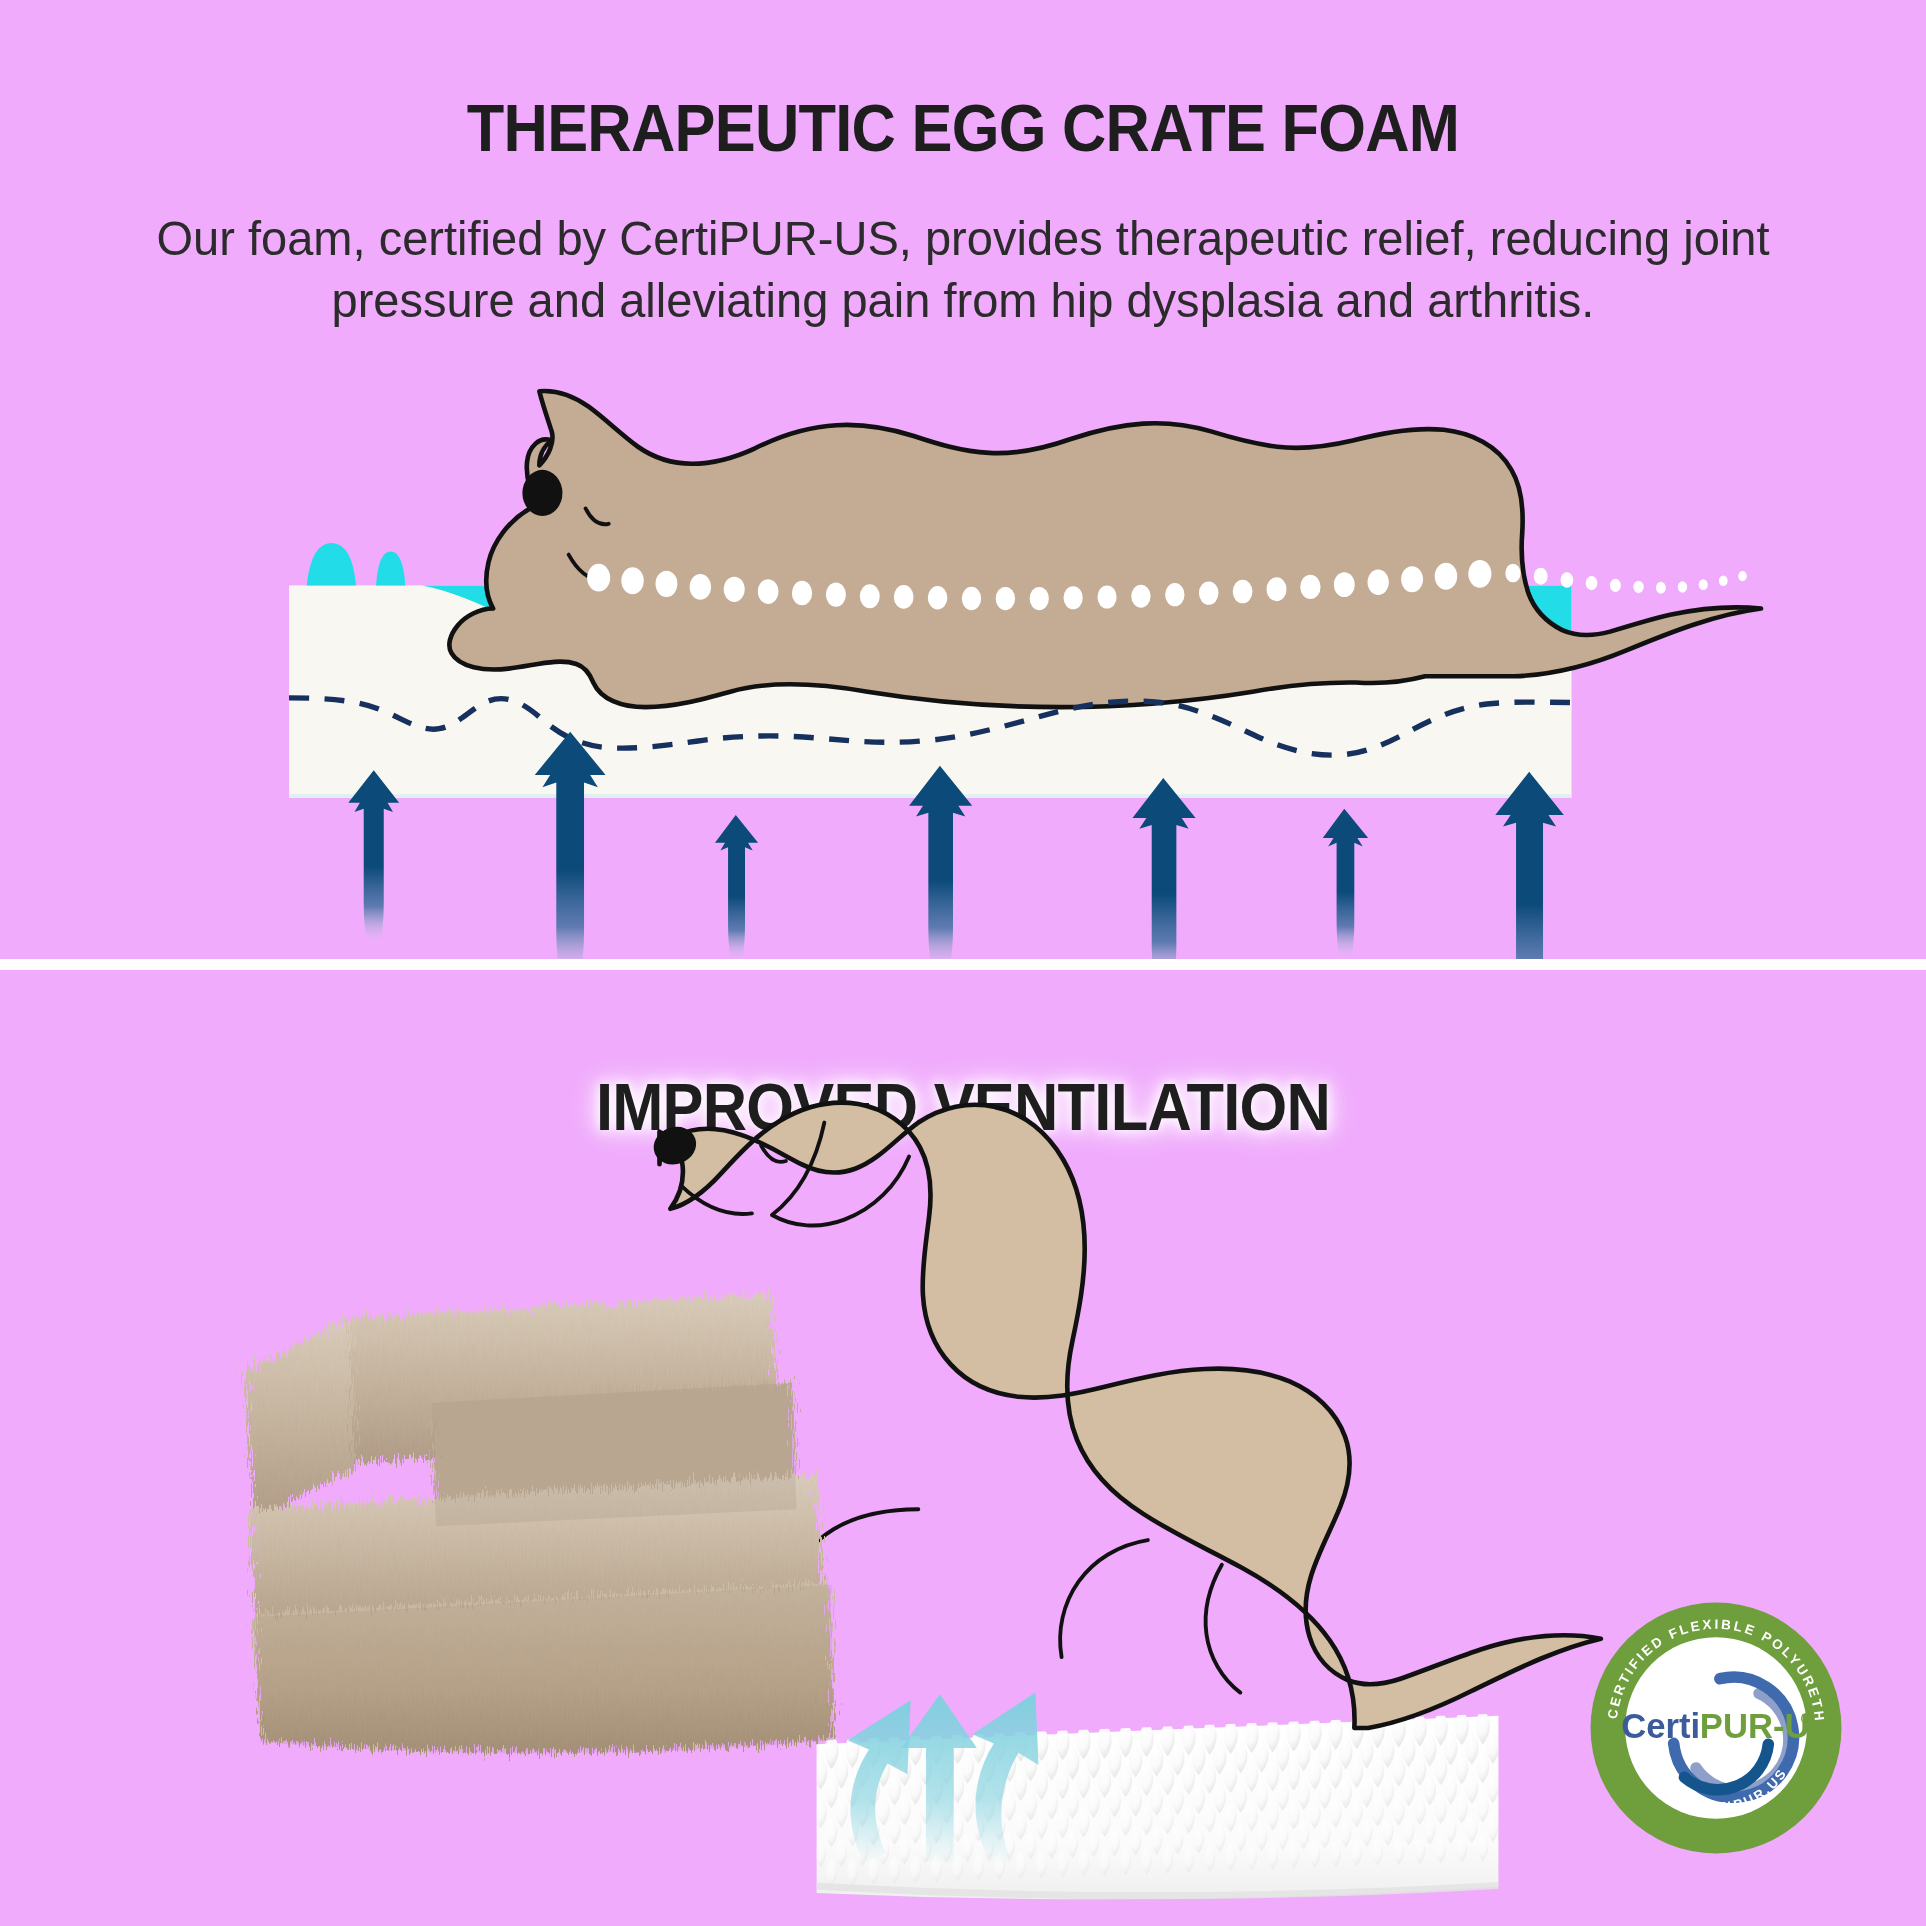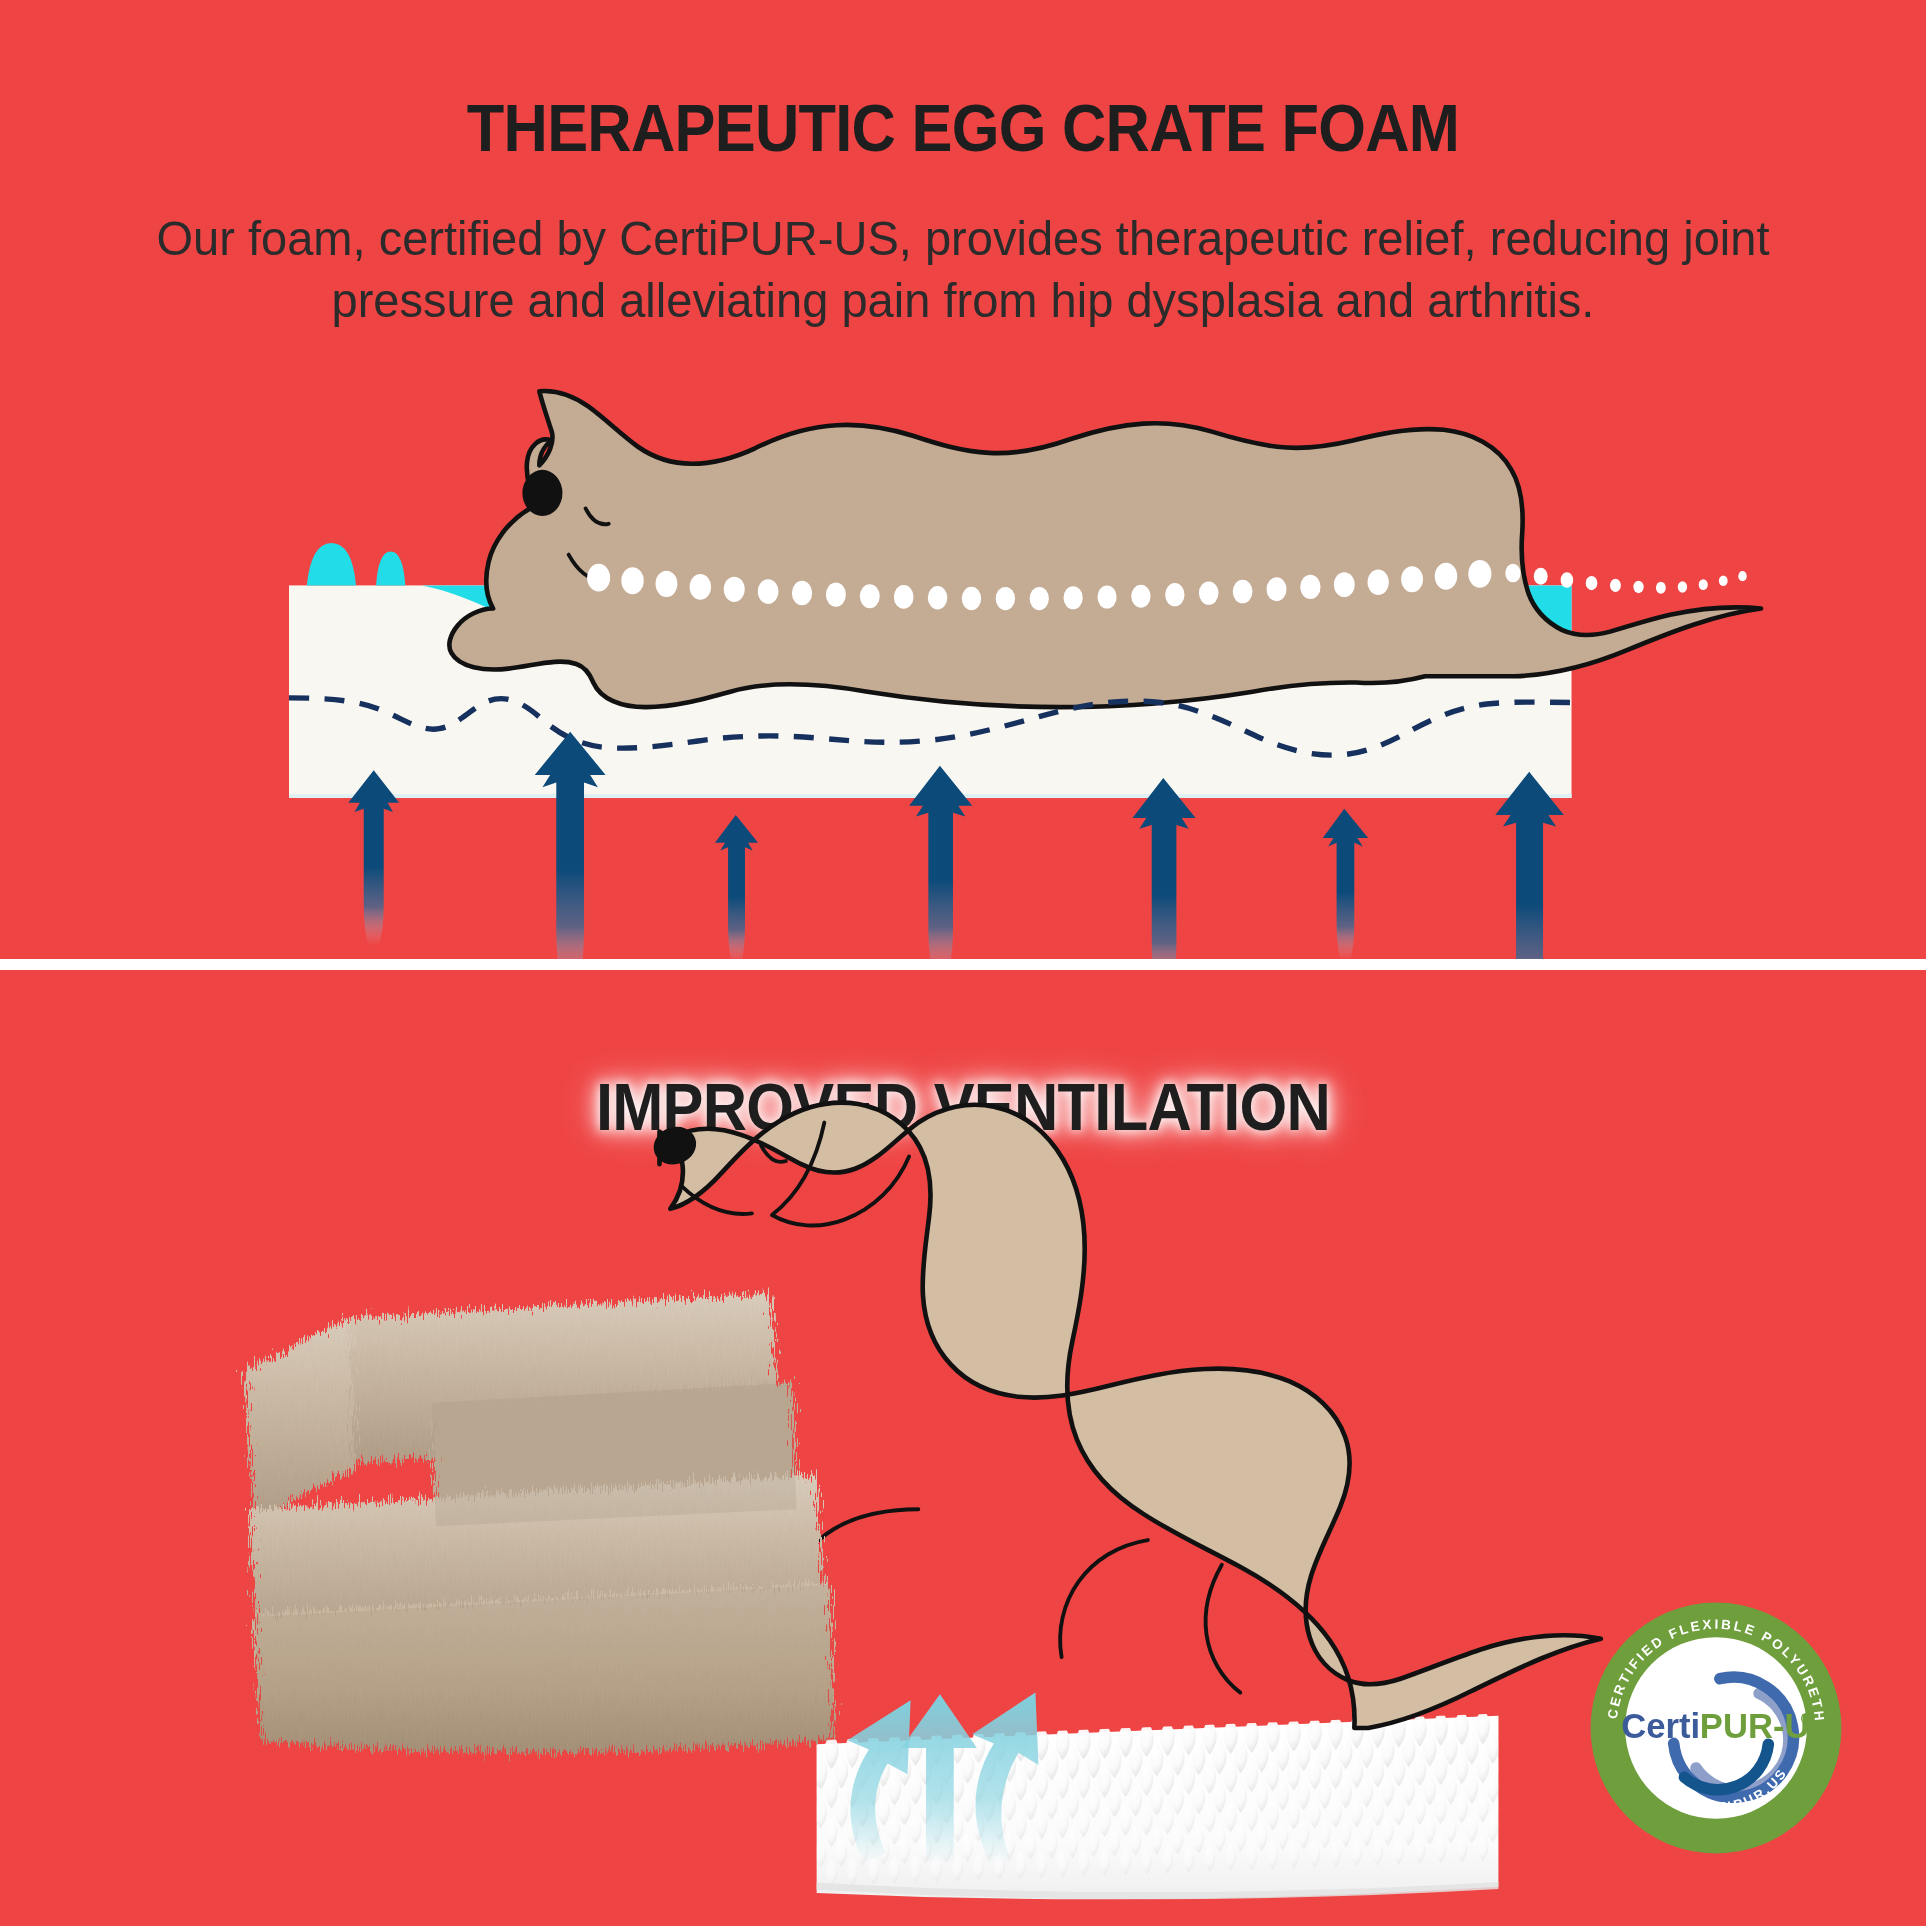--- a/index.html
+++ b/index.html
@@ -3,21 +3,21 @@
 <meta charset="utf-8">
 <style>
   html,body{margin:0;padding:0;}
   body{
     width:1926px;height:1926px;
     background:#e5e5e5;
     font-family:"Liberation Sans", sans-serif;
     overflow:hidden;
     position:relative;
   }
-  .panel{position:absolute;left:0;width:1926px;overflow:hidden;background:#ef4444;}
+  .panel{position:absolute;left:0;width:1926px;overflow:hidden;background:#f0abfc;}
   #panel-top{top:0;height:959px;}
   #divider{position:absolute;left:0;top:959px;width:1926px;height:10.8px;background:#ffffff;}
   #panel-bottom{top:970px;height:956px;}
 
   
   .h1{
     position:absolute;left:0;width:1926px;text-align:center;
     font-family:"Liberation Sans", sans-serif;
     font-weight:bold;color:#1e1e1e;
     letter-spacing:-0.8px;

